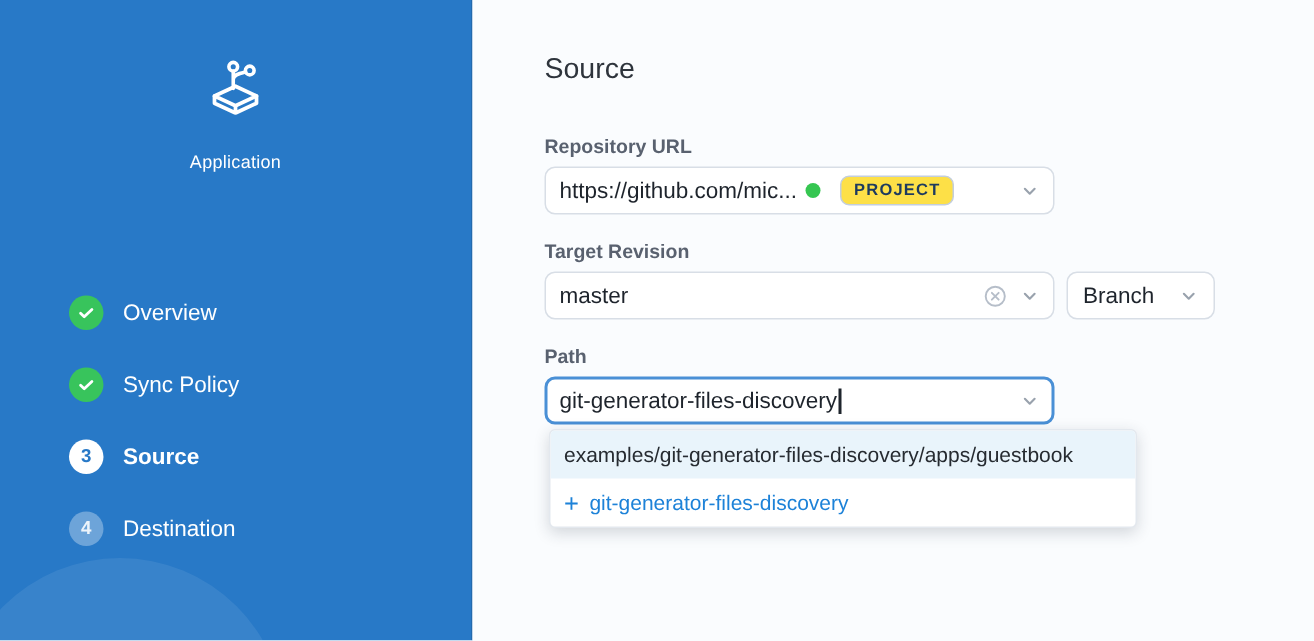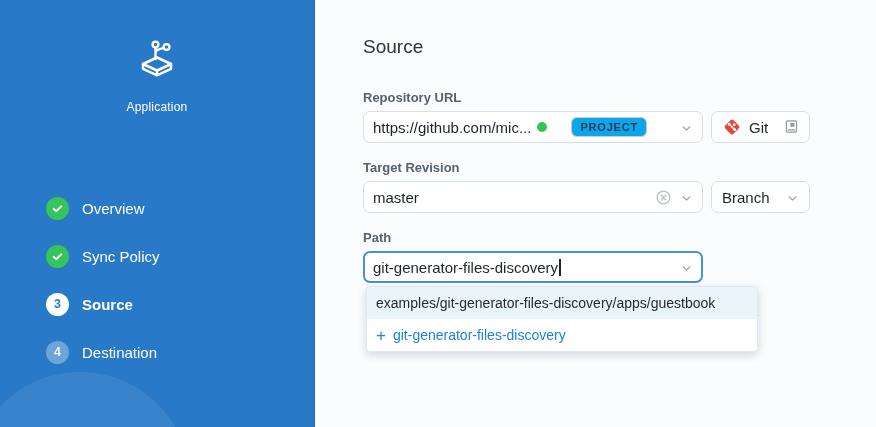--- a/index.html
+++ b/index.html
@@ -48,21 +48,21 @@
   }
   .input { left:48px; width:340px; padding:0 9px; cursor:text;text-align:center; }
   .select { left:396px; width:99px; padding:0 10px; cursor:pointer; }
   .row-repo { top:111px; } .row-rev { top:181px; } .row-path { top:251px; }
 
   .input-text { font-size:15px; color:#1e242c; white-space:nowrap; }
   .spacer { flex:1; }
   .chev { width:13px; height:13px; color:#99a2ad; flex:none; cursor:pointer; }
   .status-dot { width:10px; height:10px; border-radius:50%; background:#35c651; margin-left:6px; flex:none; }
   .badge {
-    margin-left:24px; flex:none; border:1px solid #c3cedd; border-radius:6px; background:#0ea5e9;
+    margin-left:13px; flex:none; border:1px solid #c3cedd; border-radius:6px; background:#fde047;
     padding:3px 8px 3px; font-size:11px; font-weight:600; letter-spacing:.8px; color:#1d3a5f;
   }
   .clear-ic { width:17px; height:17px; margin-right:8px; flex:none; cursor:pointer; }
   .sel-text { font-size:15px; color:#1e242c; flex:1; }
   .git-ic { width:20px; height:20px; margin-right:7px; flex:none; }
   .panel-ic { width:15px; height:16px; color:#8f98a3; flex:none; }
 
   .input.focused { border:2px solid #4a90d6; padding:0 8px; }
   .caret { width:1.5px; height:17px; background:#1e242c; margin-left:1px; flex:none; }
 
@@ -133,39 +133,20 @@
       <span class="input-text">https://github.com/mic...</span>
       <span class="status-dot"></span>
       <span class="badge">PROJECT</span>
       <span class="spacer"></span>
       <span class="chev">
         <svg viewBox="0 0 24 24" fill="none">
             <path d="M6 9l6 6 6-6" stroke="currentColor" stroke-width="2.6" stroke-linecap="round" stroke-linejoin="round"></path>
           </svg>
       </span>
     </div>
-    <div class="select row-repo">
-      <span class="git-ic">
-        <svg viewBox="0 0 24 24" fill="none">
-          <rect x="5" y="5" width="14" height="14" rx="2.6" transform="rotate(45 12 12)" fill="#e8453c"></rect>
-          <path d="M8.7 8.7 L15 15" stroke="#fff" stroke-width="1.6" stroke-linecap="round"></path>
-          <circle cx="8.7" cy="8.7" r="1.7" fill="#fff"></circle>
-          <circle cx="15.2" cy="15.2" r="1.7" fill="#fff"></circle>
-          <circle cx="14.6" cy="9.4" r="1.7" fill="#fff"></circle>
-        </svg>
-      </span>
-      <span class="sel-text">Git</span>
-      <span class="panel-ic">
-        <svg viewBox="0 0 20 20" fill="none">
-          <rect x="3.2" y="2.5" width="13.5" height="15" rx="1.6" stroke="currentColor" stroke-width="1.6"></rect>
-          <rect x="8.6" y="5.2" width="5.2" height="5.2" fill="currentColor"></rect>
-          <path d="M5.8 14.6h8.4" stroke="currentColor" stroke-width="1.6" stroke-linecap="round"></path>
-        </svg>
-      </span>
-    </div>
 
     <div class="field-label lbl-rev">Target Revision</div>
     <div class="input row-rev">
       <span class="input-text">master</span>
       <span class="spacer"></span>
       <span class="clear-ic">
         <svg viewBox="0 0 24 24" fill="none">
           <circle cx="12" cy="12" r="9" stroke="#b6bec9" stroke-width="1.8"></circle>
           <path d="M8.8 8.8l6.4 6.4M15.2 8.8l-6.4 6.4" stroke="#b6bec9" stroke-width="1.8" stroke-linecap="round"></path>
         </svg>

